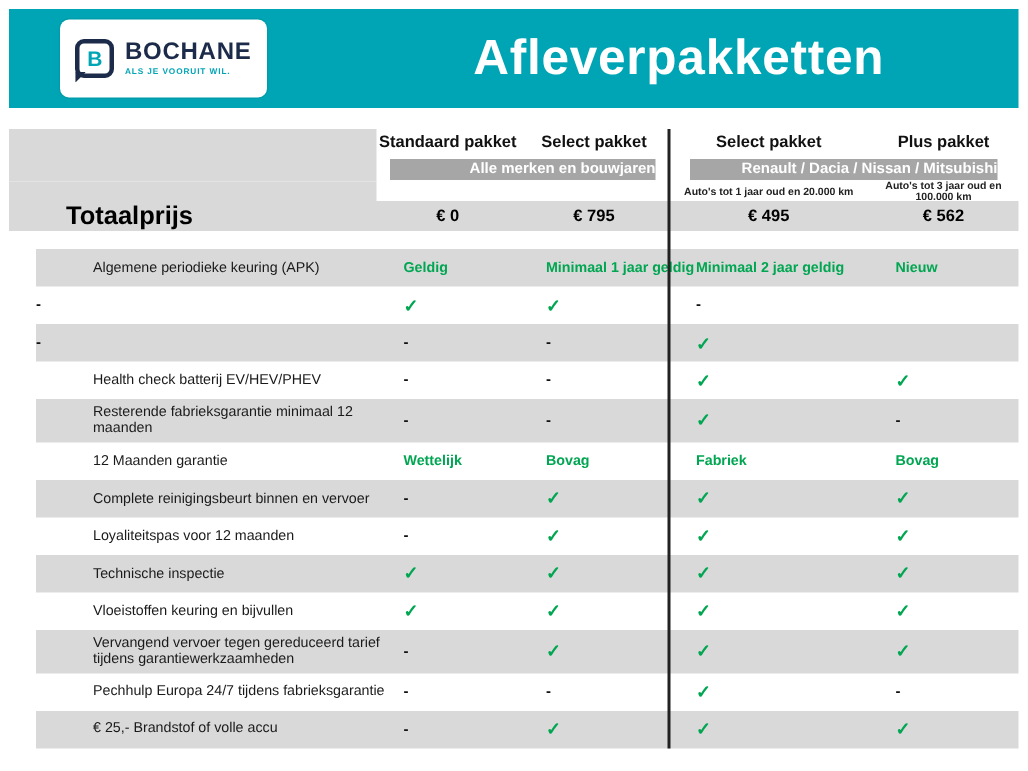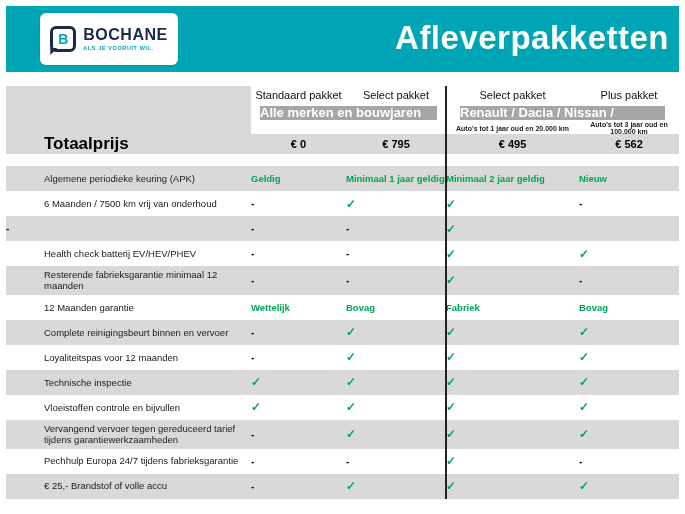--- a/index.html
+++ b/index.html
@@ -16,48 +16,48 @@
   
   .topband{position:absolute;left:6px;right:6px;top:6px;height:66px;background:var(--teal);}
   .logo-box{position:absolute;left:34px;top:7px;width:138px;height:52px;background:#fff;border-radius:6px;
             display:flex;align-items:center;justify-content:center;gap:7px;box-shadow:0 0 0 1px rgba(0,0,0,0.05);}
   .logo-icon{position:relative;width:26px;height:26px;border:3px solid var(--navy);border-radius:6px;
              display:flex;align-items:center;justify-content:center;font-weight:bold;font-size:14px;color:var(--teal);}
   .logo-icon:after{content:"";position:absolute;left:-3px;bottom:-6px;width:7px;height:7px;background:var(--navy);
                    clip-path:polygon(0 0,100% 0,0 100%);}
   .logo-name{font-weight:bold;font-size:16px;letter-spacing:0.5px;color:var(--navy);line-height:1;}
   .logo-tagline{font-weight:bold;font-size:5.5px;letter-spacing:0.6px;color:var(--teal);margin-top:2px;}
-  .title{position:absolute;left:230px;right:10px;top:13px;text-align:right;color:#ffffff;
+  .title{position:absolute;left:230px;right:10px;top:13px;text-align:center;color:#ffffff;
          font-size:33px;font-weight:bold;letter-spacing:0.5px;}
 
   
   .table{position:absolute;left:6px;top:86px;width:673px;}
   .vdivider{position:absolute;left:439px;top:0;width:2px;height:100%;background:#222;z-index:5;}
   .row{display:grid;grid-template-columns:245px 95px 100px 133px 100px;align-items:center;}
   .labelbg{background:var(--rowgray);height:100%;}
 
   .hrow{height:18px;}
-  .head{font-size:11px;font-weight:normal;color:#111;text-align:center;}
+  .head{font-size:11px;font-weight:bold;color:#111;text-align:center;}
 
   .brow{height:17px;}
-  .banner{background:var(--bannergray);color:#fff;font-weight:bold;font-size:13px;text-align:left;
+  .banner{background:var(--bannergray);color:#fff;font-weight:bold;font-size:10px;text-align:right;
           height:14px;line-height:14px;}
   .banner.left{grid-column:2 / span 2;margin:0 9px;}
   .banner.right{grid-column:4 / span 2;margin:0 14px;}
 
   .srow{height:13px;}
   .subcap{font-size:7px;font-weight:bold;color:#222;text-align:center;}
 
   .totrow{height:20px;background:var(--rowgray);}
   .totlabel{font-size:17px;font-weight:bold;color:#000;padding-left:38px;}
   .price{font-size:11px;font-weight:bold;color:#000;text-align:center;}
 
   .spacer{height:12px;background:#fff;}
 
-  .trow{display:grid;grid-template-columns:245px 95px 100px 133px 100px;min-height:25px;align-items:center;}
+  .trow{display:grid;grid-template-columns:245px 95px 100px 133px 100px;min-height:25px;align-items:center;margin-left:18px;}
   .trow.gray{background:var(--rowgray);}
   .rlabel{padding:3px 8px 3px 38px;font-size:9.5px;color:#1a1a1a;line-height:1.2;}
   .val{text-align:left;}
   .dash{font-weight:bold;font-size:10px;color:#111;}
   .check{font-weight:bold;font-size:12px;color:var(--green);}
   .gtext{font-weight:bold;font-size:9.5px;color:var(--green);}
 </style>
 </head>
 <body>
 
@@ -113,21 +113,20 @@
 
     <div id="feature-rows">
         <div class="trow gray">
           <div class="rlabel">Algemene periodieke keuring (APK)</div>
           <div class="val gtext">Geldig</div>
           <div class="val gtext">Minimaal 1 jaar geldig</div>
           <div class="val gtext">Minimaal 2 jaar geldig</div>
           <div class="val gtext">Nieuw</div>
         </div>
         <div class="trow white">
-          <div class="rlabel">6 Maanden / 7500 km vrij van onderhoud</div>
           <div class="val dash">-</div>
           <div class="val check">✓</div>
           <div class="val check">✓</div>
           <div class="val dash">-</div>
         </div>
         <div class="trow gray">
           <div class="val dash">-</div>
           <div class="val dash">-</div>
           <div class="val dash">-</div>
           <div class="val check">✓</div>
@@ -168,21 +167,21 @@
           <div class="val check">✓</div>
         </div>
         <div class="trow gray">
           <div class="rlabel">Technische inspectie</div>
           <div class="val check">✓</div>
           <div class="val check">✓</div>
           <div class="val check">✓</div>
           <div class="val check">✓</div>
         </div>
         <div class="trow white">
-          <div class="rlabel">Vloeistoffen controle en bijvullen</div>
+          <div class="rlabel">Vloeistoffen keuring en bijvullen</div>
           <div class="val check">✓</div>
           <div class="val check">✓</div>
           <div class="val check">✓</div>
           <div class="val check">✓</div>
         </div>
         <div class="trow gray">
           <div class="rlabel">Vervangend vervoer tegen gereduceerd tarief tijdens garantiewerkzaamheden</div>
           <div class="val dash">-</div>
           <div class="val check">✓</div>
           <div class="val check">✓</div>

